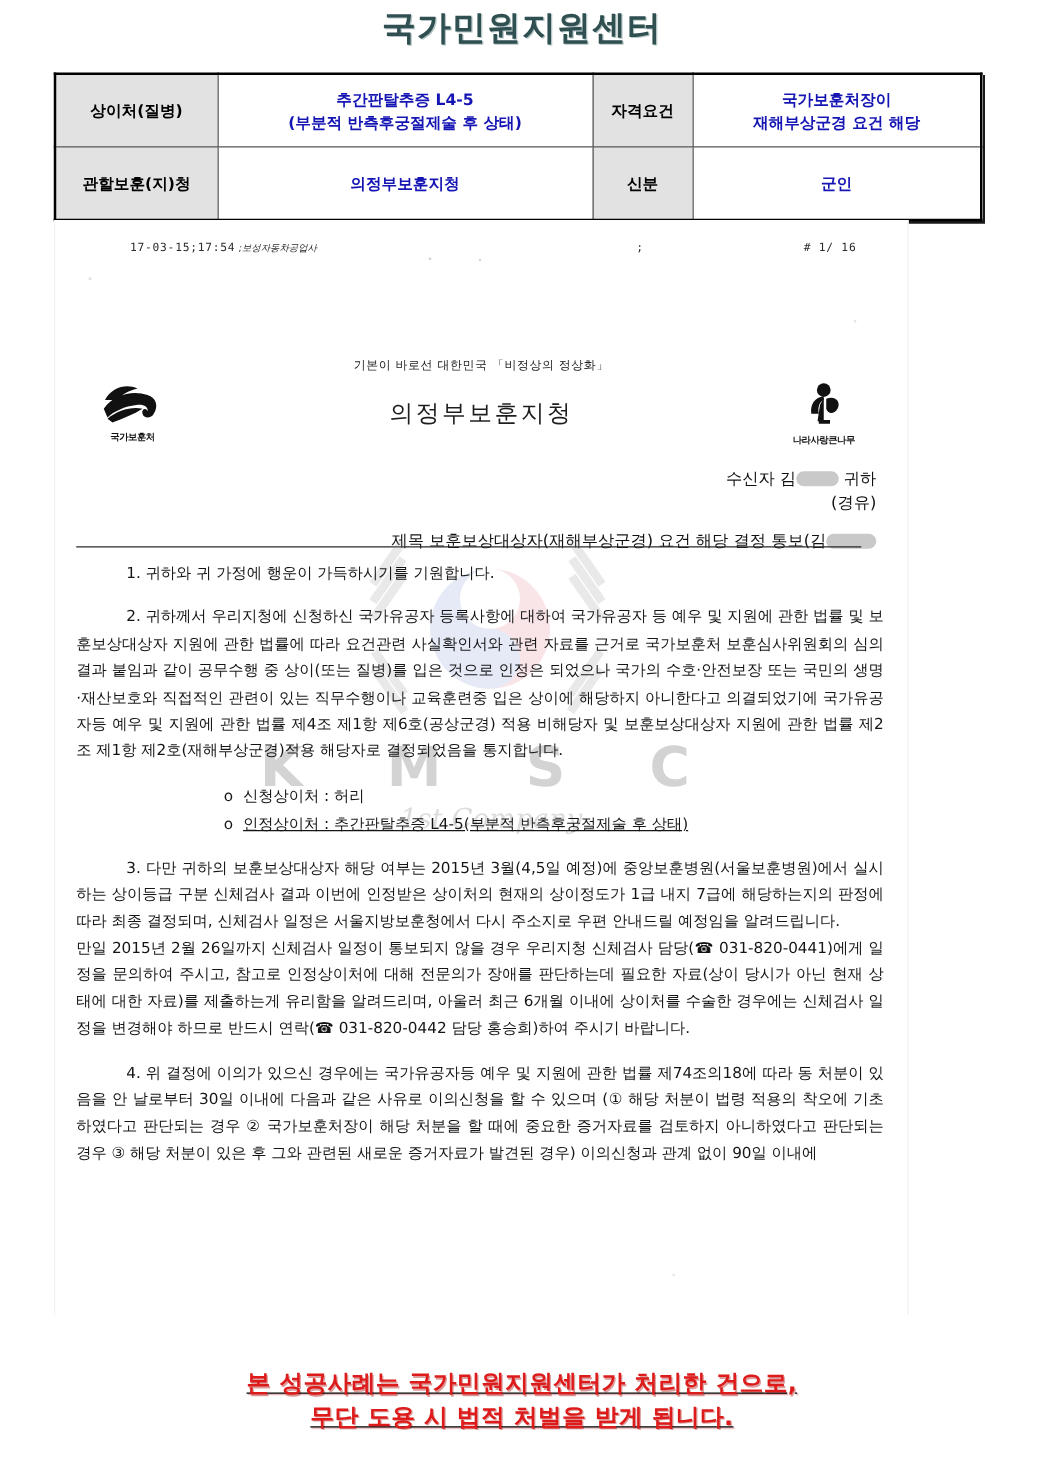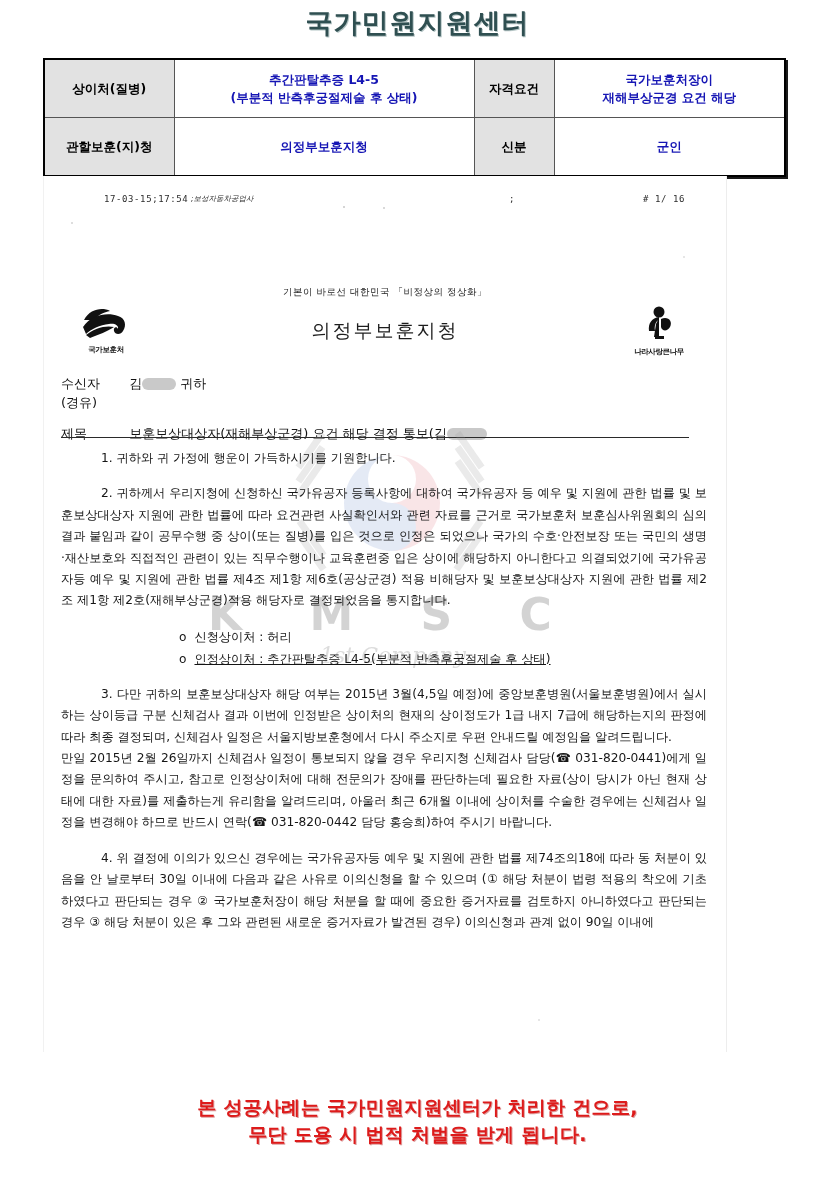--- a/index.html
+++ b/index.html
@@ -170,20 +170,21 @@
 
   
   #recipient-block {
     position: absolute;
     top: 198px;
     left: 18px;
     width: 640px;
     font-size: 13px;
     line-height: 19px;
     color: #111111;
+    text-align: right;
   }
   .line-row { white-space: nowrap; }
   .field-label { display: inline-block; width: 64px; }
   .redact {
     display: inline-block;
     width: 34px;
     height: 12px;
     background: #c9c9c9;
     border-radius: 7px;
     vertical-align: -2px;
@@ -271,20 +272,21 @@
     white-space: nowrap;
   }
 
   
   #bottom-notice {
     position: absolute;
     top: 1094px;
     left: 0;
     width: 835px;
     text-align: center;
+    text-decoration: underline;
   }
   .notice-line {
     font-size: 19px;
     font-weight: bold;
     color: #dd1b1b;
     line-height: 27px;
     letter-spacing: 0.3px;
     text-shadow: 1px 1px 0 rgba(180,40,40,0.45);
     white-space: nowrap;
   }

